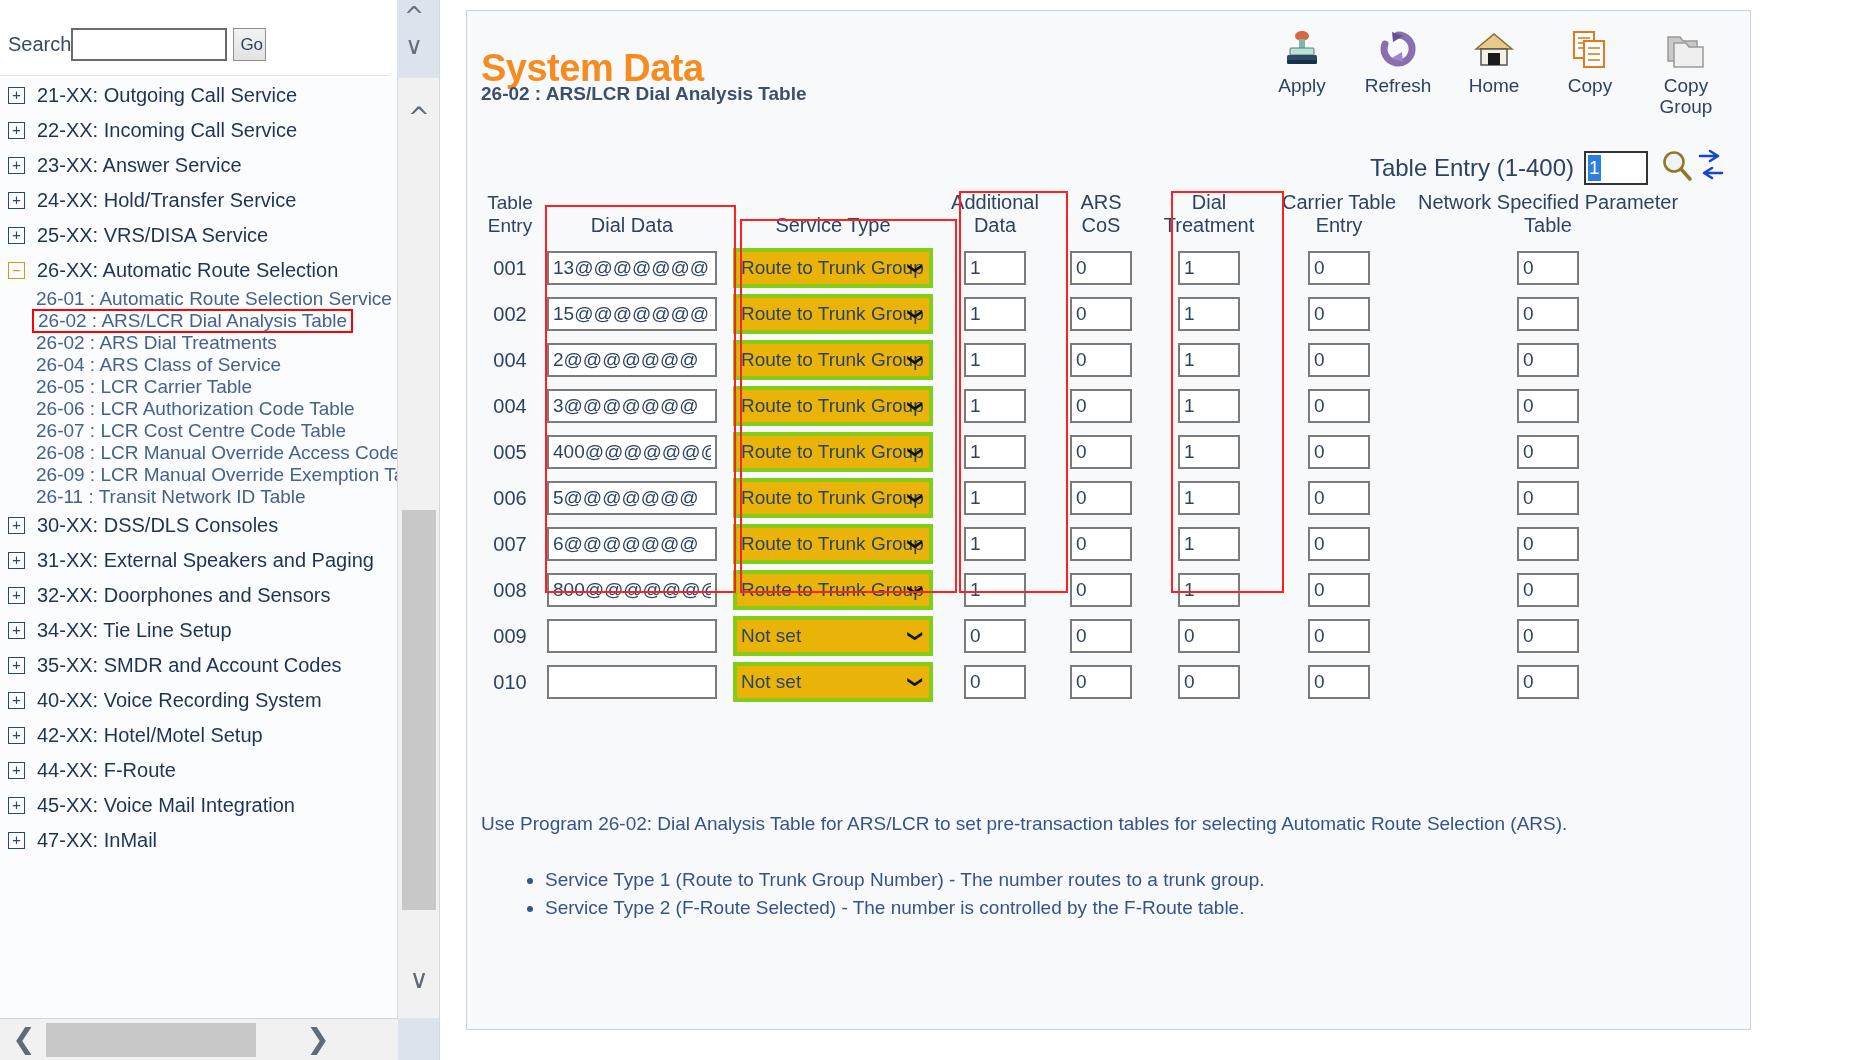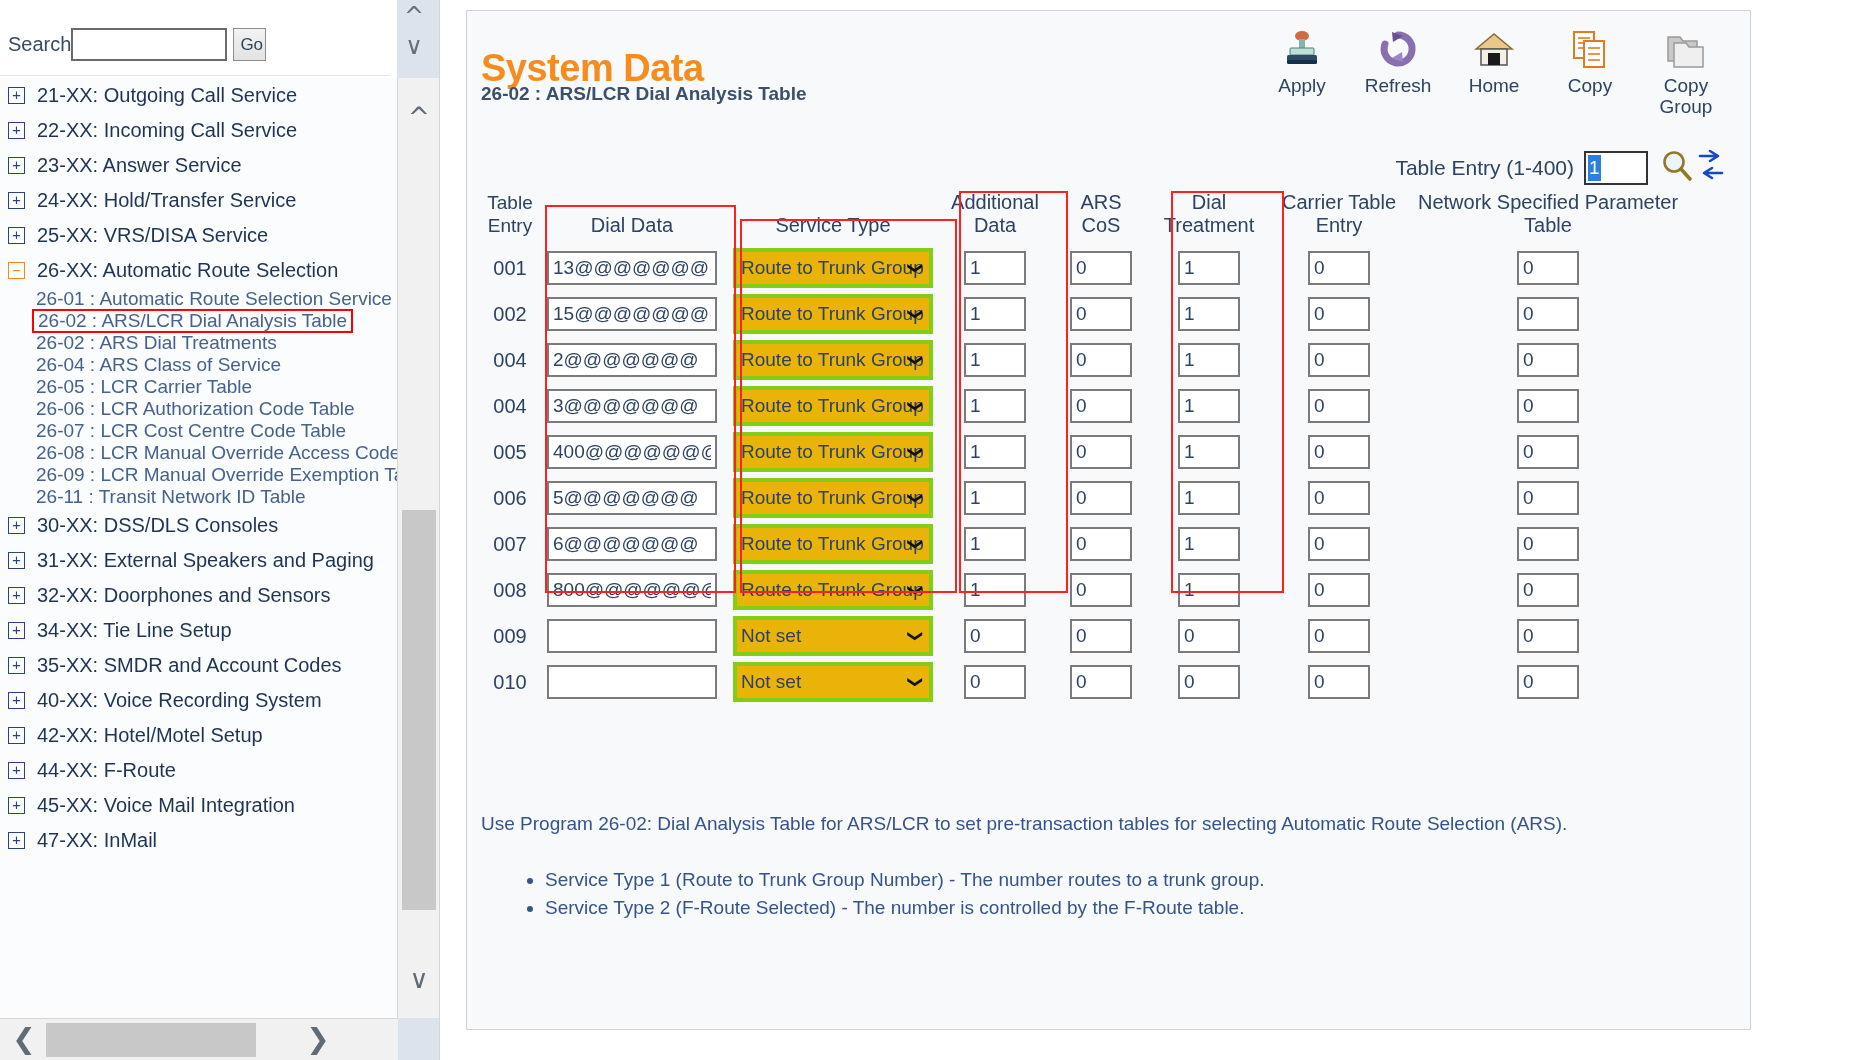--- a/index.html
+++ b/index.html
@@ -196,21 +196,21 @@
     font-size: 19px; color: #2d4361;
     text-align: center; line-height: 21px;
     margin-top: 2px;
   }
 
   
   #entry-row {
     position: absolute; right: 26px; top: 138px;
     display: flex; align-items: center;
   }
-  #entry-label { font-size: 21px; color: #2d4361; margin-right: 10px; }
+  #entry-label { font-size: 24px; color: #2d4361; margin-right: 10px; }
   #entry-input {
     width: 64px; height: 34px;
     border: 2px solid #333; background: #fff;
     font-size: 19px; color: #2d4361;
     padding: 0 4px;
   }
   #entry-input-wrap { position: relative; }
   #entry-sel {
     position: absolute; left: 4px; top: 4px;
     background: #2b7fe0; color: #ffffff;

